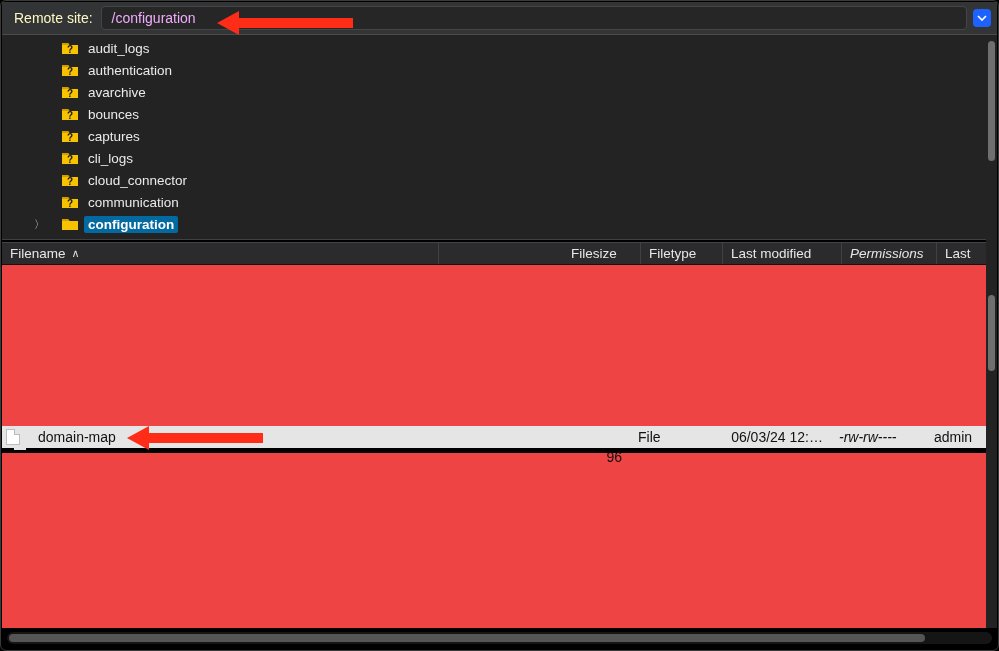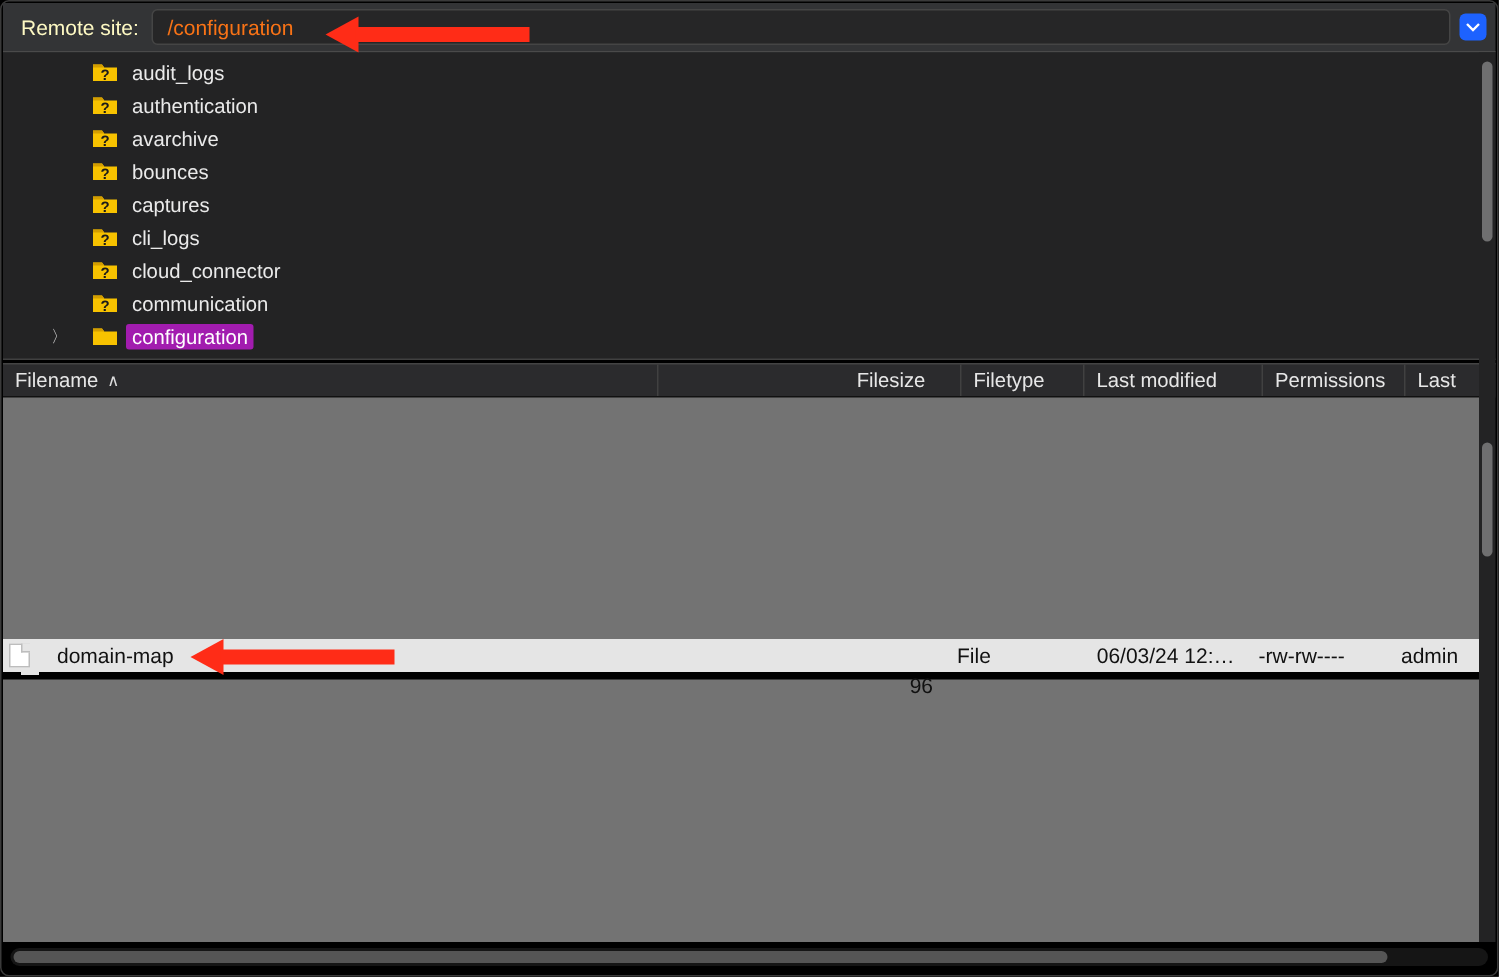--- a/index.html
+++ b/index.html
@@ -3,42 +3,42 @@
 <meta charset="utf-8">
 <style>
   * { box-sizing: border-box; margin: 0; padding: 0; font-family: -apple-system, BlinkMacSystemFont, "Segoe UI", Arial, sans-serif; }
   html, body { width: 999px; height: 651px; background: #000; overflow: hidden; color: #eee; }
   .frame { position: relative; width: 999px; height: 651px; background: #000; border: 1px solid #3a3a3a; border-radius: 6px; }
 
   
   .topbar { position: absolute; left: 1px; right: 1px; top: 1px; height: 33px; background: #333436; border-bottom: 1px solid #4a4a4a; display: flex; align-items: center; padding-left: 12px; }
   .topbar-label { color: #fef9c3; font-size: 14px; margin-right: 8px; white-space: nowrap; }
   .path-combo { flex: 1 1 auto; height: 24px; background: #262627; border: 1px solid #454545; border-radius: 4px; display: flex; align-items: center; padding: 0 10px; margin-right: 6px; }
-  .path-combo .path-text { color: #f97316; font-size: 14px; }
+  .path-combo .path-text { color: #f0abfc; font-size: 14px; }
   .combo-caret { width: 18px; height: 18px; background: #1d62ff; border-radius: 4px; display: flex; align-items: center; justify-content: center; margin-right: 6px; }
   .combo-caret svg { width: 10px; height: 10px; }
 
   
   .tree { position: absolute; left: 1px; right: 1px; top: 34px; height: 205px; background: #232324; overflow: hidden; border-bottom: 1px solid #404040; }
   .tree-row { display: flex; align-items: center; height: 22px; padding-left: 60px; font-size: 13.5px; color: #eaeaea; }
   .tree-row.first { margin-top: 2px; }
   .tree-row .expander { width: 12px; display:inline-flex; margin-left: -28px; margin-right: 16px; color:#c7c7c7; font-size: 11px; visibility: hidden; }
   .tree-row.has-exp .expander { visibility: visible; }
   .tree-row .folder-icon { width: 16px; height: 14px; margin-right: 6px; flex: 0 0 auto; }
   .tree-row .name { padding: 1px 4px; border-radius: 2px; }
-  .tree-row.selected .name { background: #a21caf; color: #fff; }
+  .tree-row.selected .name { background: #0369a1; color: #fff; font-weight: bold; }
 
   
   .cols { position: absolute; left: 1px; right: 1px; top: 241px; height: 23px; background: #2b2b2d; border-top: 1px solid #444; border-bottom: 1px solid #111; display: flex; align-items: stretch; }
   .col { border-right: 1px solid #414141; display: flex; align-items: center; padding: 0 8px; font-size: 13.5px; color: #e7e7e7; white-space: nowrap; }
   .col.filesize { justify-content: center; }
   .sort-arrow { margin-left: 6px; font-size: 11px; color: #dcdcdc; }
 
   
-  .list { position: absolute; left: 1px; right: 12px; top: 264px; bottom: 22px; background: #737373; }
+  .list { position: absolute; left: 1px; right: 12px; top: 264px; bottom: 22px; background: #ef4444; }
   .file-row { position: absolute; left: 0; right: 0; height: 22px; display: flex; align-items: center; }
   .file-row.selected { background: #e5e5e5; color:#111; }
   .file-row .cell { padding: 0 8px; font-size: 14px; overflow: hidden; white-space: nowrap; }
   .file-row .cell.filesize { text-align: right; margin-top: 40px; }
   .file-ic { width: 14px; height: 16px; background:#fff; border:1px solid #bdbdbd; margin-left:4px; margin-right:10px; flex:0 0 auto; display:inline-block; position:relative; }
   .file-ic::after{ content:""; position:absolute; right:-1px; top:-1px; width:5px; height:5px; background:#e5e5e5; border-left:1px solid #bdbdbd; border-bottom:1px solid #bdbdbd;}
 
   .tail-row { position:absolute; left:0; right:0; top:183px; height:5px; background:#000; }
   .tail-row .tick { position:absolute; left:12px; top:0; width:12px; height:2px; background:#e5e5e5; }
 
@@ -51,21 +51,21 @@
   
   .arrow { position:absolute; pointer-events:none; }
   .arrow .shaft { position:absolute; background:#ff2c17; height:10px; }
   .arrow .head { position:absolute; width:0; height:0; border-top:12px solid transparent; border-bottom:12px solid transparent; border-right:22px solid #ff2c17; }
 
   
   .w-filename { width: 437px; }
   .w-filesize { width: 93px; }
   .w-filetype { width: 82px; }
   .w-lastmod  { width: 119px; text-align: right; }
-  .w-perms    { width: 95px; }
+  .w-perms    { width: 95px; font-style: italic; }
   .w-owner    { width: 60px; border-right:none; }
 </style>
 </head>
 <body>
 
 <div class="frame">
 
   <div class="topbar">
     <span class="topbar-label">Remote site:</span>
     <div class="path-combo">

